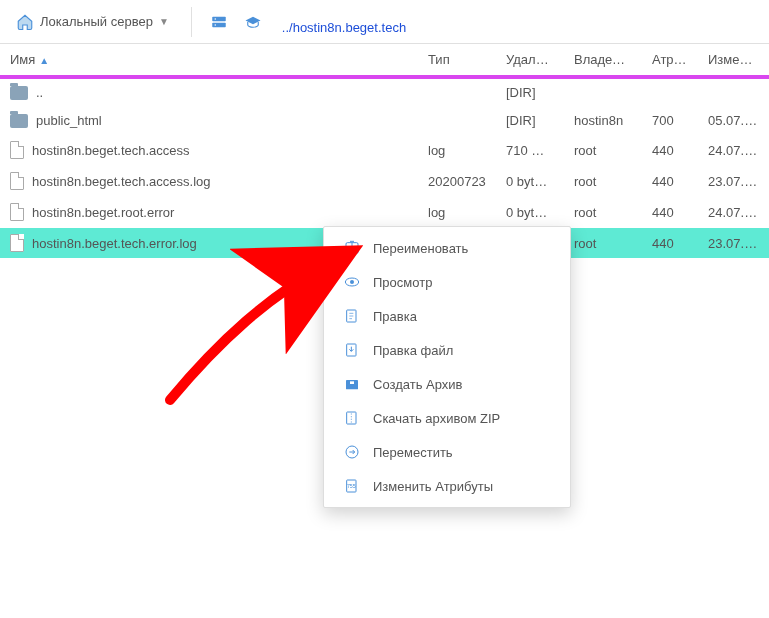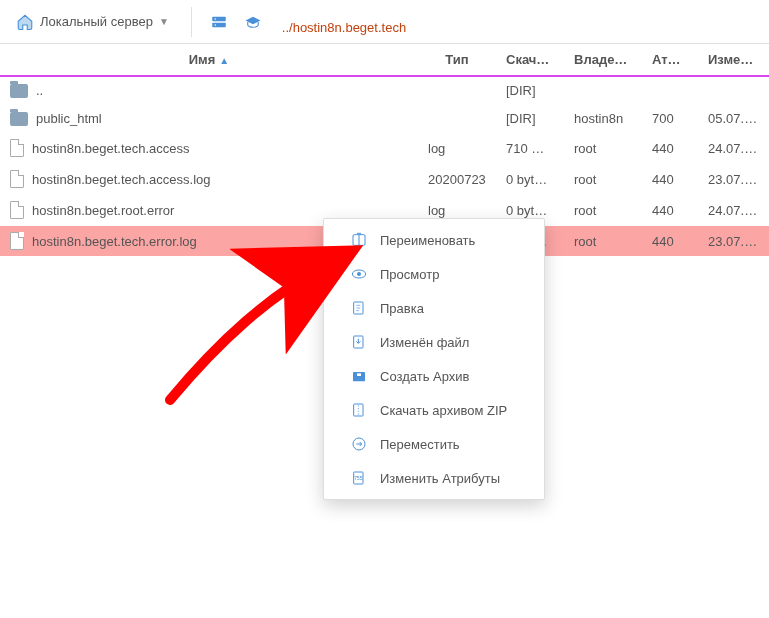--- a/index.html
+++ b/index.html
@@ -53,53 +53,53 @@
       flex-shrink: 0;
     }
     .icon-btn {
       padding: 4px;
       cursor: pointer;
       display: flex;
       align-items: center;
     }
     .breadcrumb {
       padding-left: 8px;
-      color: #c2410c;
+      color: #1d4ed8;
       margin-top: 12px;
     }
     table.file-table {
       width: 100%;
       border-collapse: collapse;
       table-layout: fixed;
     }
     table.file-table th {
-      text-align: center;
-      font-weight: bold;
+      text-align: left;
+      font-weight: normal;
       color: #555;
       padding: 8px 10px;
-      border-bottom: 2px solid #d946ef;
+      border-bottom: 4px solid #d946ef;
       white-space: nowrap;
       overflow: hidden;
       text-overflow: ellipsis;
     }
     table.file-table th .sort-arrow {
       font-size: 10px;
       color: #4a90d9;
       margin-left: 4px;
     }
     table.file-table td {
       padding: 6px 10px;
       color: #555;
       white-space: nowrap;
       overflow: hidden;
       text-overflow: ellipsis;
       border-bottom: 1px solid transparent;
     }
     table.file-table tr.selected td {
-      background: #fca5a5;
+      background: #5eead4;
     }
     .name-cell {
       display: flex;
       align-items: center;
       gap: 8px;
     }
     .folder-icon {
       width: 18px;
       height: 14px;
       background: #8aa3b8;
@@ -130,29 +130,29 @@
       top: -1px;
       right: -1px;
       width: 5px;
       height: 5px;
       background: #fff;
       border-left: 1px solid #aaa;
       border-bottom: 1px solid #aaa;
     }
     .context-menu {
       position: absolute;
-      top: 218px;
+      top: 226px;
       left: 323px;
-      width: 222px;
+      width: 248px;
       background: #fff;
       border: 1px solid #ddd;
       box-shadow: 0 6px 18px rgba(0,0,0,0.18);
       border-radius: 2px;
       z-index: 100;
-      padding: 4px 12px;
+      padding: 4px 5px;
     }
     .context-item {
       display: flex;
       align-items: center;
       gap: 12px;
       padding: 8px 14px;
       cursor: pointer;
       color: #555;
     }
     .ctx-icon {
@@ -210,21 +210,21 @@
     <col style="width:78px">
     <col style="width:68px">
     <col style="width:78px">
     <col style="width:56px">
     <col>
   </colgroup>
   <thead>
     <tr>
       <th><span>Имя</span><span class="sort-arrow">▲</span></th>
       <th>Тип</th>
-      <th>Скачать</th>
+      <th>Удалить</th>
       <th>Владелец</th>
       <th>Атри…</th>
       <th>Изменён</th>
     </tr>
   </thead>
   <tbody id="file-tbody">
       <tr>
         <td>
           <div class="name-cell">
             <div class="folder-icon"></div>
@@ -337,21 +337,21 @@
       </span>
       <span>Правка</span>
     </div>
     <div class="context-item">
       <span class="ctx-icon">
         <svg width="16" height="16" viewBox="0 0 24 24">
           <rect x="4" y="3" width="14" height="18" rx="1" fill="none" stroke="#4a90d9" stroke-width="1.5"></rect>
           <path d="M11 7v7m0 0l-3-3m3 3l3-3" stroke="#4a90d9" stroke-width="1.5" fill="none"></path>
         </svg>
       </span>
-      <span>Изменён файл</span>
+      <span>Правка файл</span>
     </div>
     <div class="context-item">
       <span class="ctx-icon">
         <svg width="16" height="16" viewBox="0 0 24 24">
           <rect x="3" y="6" width="18" height="14" rx="1" fill="#4a90d9"></rect>
           <rect x="9" y="8" width="6" height="4" fill="#fff"></rect>
         </svg>
       </span>
       <span>Создать Архив</span>
     </div>

